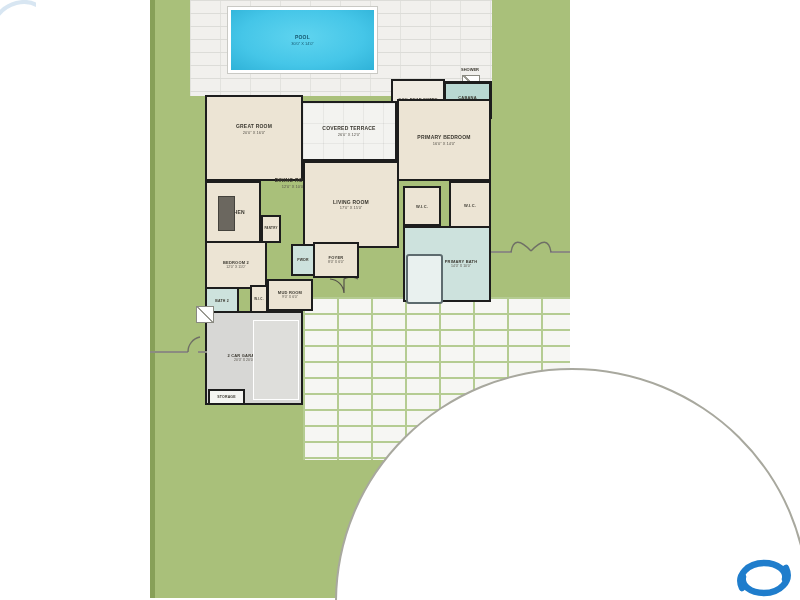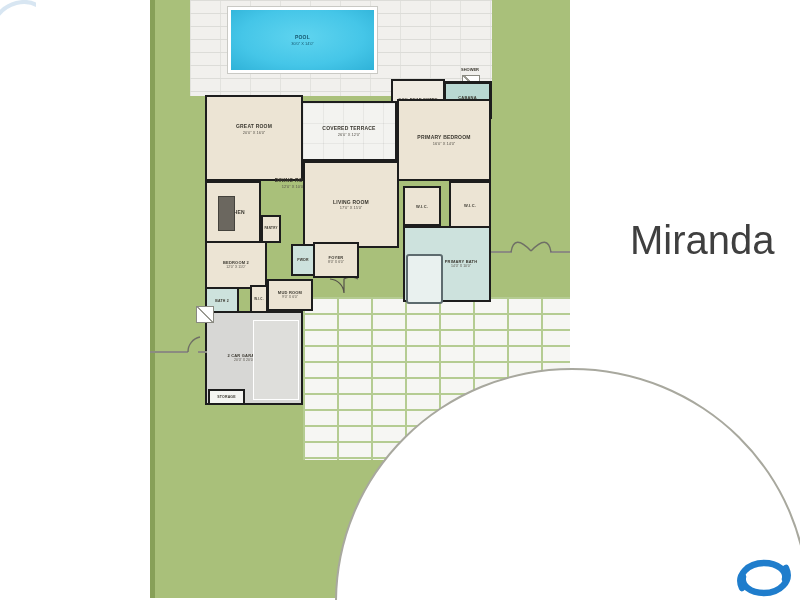--- a/index.html
+++ b/index.html
@@ -231,21 +231,20 @@
   <div class="fence" style="left:550px;top:251px;width:20px;"></div>
   <svg class="gate-svg" style="left:510px;top:232px;" width="42" height="22">
     <path d="M1,20 Q4,1 21,19" stroke="#6f6f66" stroke-width="1.4" fill="none"></path>
     <path d="M41,20 Q38,1 21,19" stroke="#6f6f66" stroke-width="1.4" fill="none"></path>
   </svg>
 
   <svg class="door-svg" style="left:328px;top:278px;" width="32" height="18">
     <path d="M2,1 A15,15 0 0 1 16,15 L16,1 A15,15 0 0 1 30,1" stroke="#55524a" stroke-width="1.2" fill="none"></path>
   </svg>
 
-  <div class="plan-title">Miranda</div>
 
   <svg class="logo" width="58" height="44" viewBox="0 0 58 44">
     <path d="M7,32 C1,19 13,7 29,7 C43,7 52,15 50,23" stroke="#1f7dcc" stroke-width="6.5" fill="none" stroke-linecap="round"></path>
     <path d="M51,12 C57,25 45,37 29,37 C15,37 6,29 8,21" stroke="#1f7dcc" stroke-width="6.5" fill="none" stroke-linecap="round"></path>
   </svg>
   <svg class="logo-faint" width="36" height="20" viewBox="0 0 36 20">
     <path d="M-4,18 C6,2 26,-2 38,6" stroke="#b9d3e8" stroke-width="4" fill="none"></path>
   </svg>
 
 </div>

